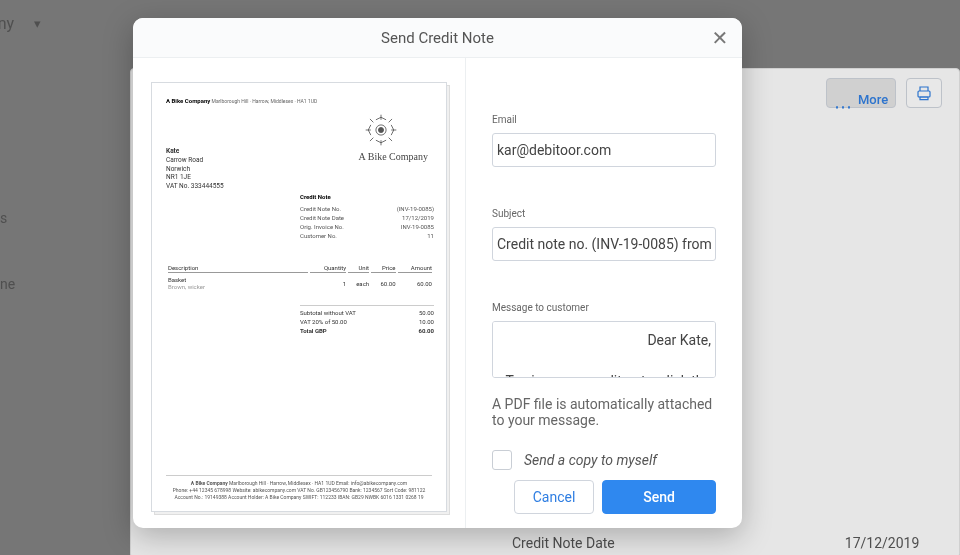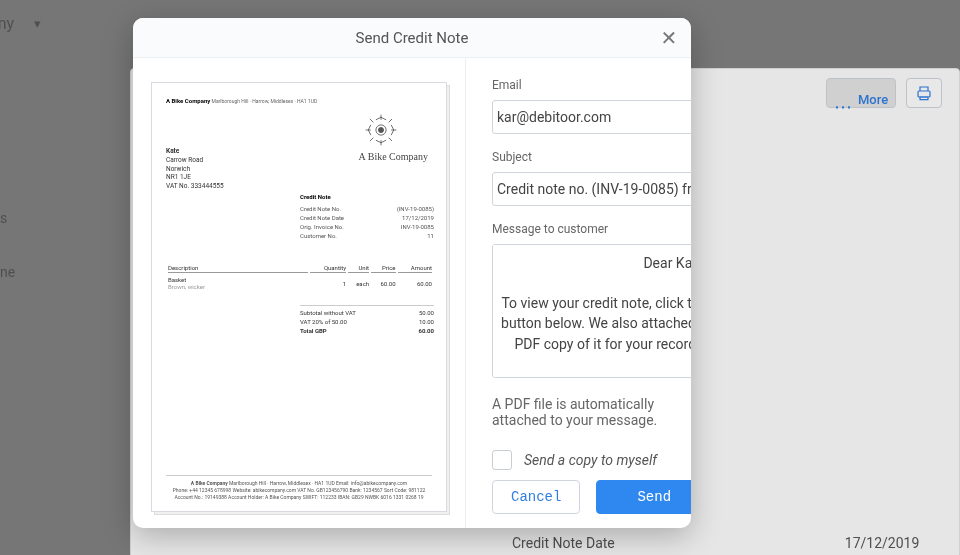--- a/index.html
+++ b/index.html
@@ -8,42 +8,42 @@
 
   
   .bg-pane { position:absolute; right:0; top:68px; width:830px; height:490px; background:#fdfdfd; border:1px solid #e5e5e5; border-radius:4px; }
   .bg-more { position:absolute; right:64px; top:78px; width:70px; height:30px; background:#e5e5e5; border:1px solid #d0d5dd; border-radius:4px; display:flex; align-items:flex-end; justify-content:center; font-size:13px; color:#2f7ee2; gap:6px; font-weight:500;}
   .bg-more .dots{color:#2f7ee2; font-size:18px; line-height:0;}
   .bg-print{ position:absolute; right:18px; top:78px; width:36px; height:30px; background:#fff; border:1px solid #d0d5dd; border-radius:4px; display:flex; align-items:center; justify-content:center; }
   .bg-print svg{ width:16px; height:16px; stroke:#2f7ee2; fill:none; stroke-width:1.8;}
   .bg-left-dd{ position:absolute; left:-20px; top:6px; height:34px; display:flex; align-items:center; font-size:16px; color:#555; gap:20px;}
   .bg-left-dd .chev{ font-size:13px; color:#555;}
   .bg-side1{ position:absolute; left:0px; top:210px; font-size:14px; color:#555;}
-  .bg-side2{ position:absolute; left:0px; top:264px; font-size:14px; color:#555;}
+  .bg-side2{ position:absolute; left:0px; top:276px; font-size:14px; color:#555;}
   .bg-row{ position:absolute; left:512px; bottom:4px; font-size:14px; color:#555; display:flex; gap:230px;}
 
   
   .overlay{ position:absolute; inset:0; background:rgba(30,30,30,0.10); }
 
   
-  .modal{ position:absolute; left:133px; top:18px; width:558px; height:510px; background:#fff; border-radius:10px; box-shadow:0 8px 30px rgba(0,0,0,0.25); display:flex; flex-direction:column; overflow:hidden;}
+  .modal{ position:absolute; left:133px; top:18px; width:609px; height:510px; background:#fff; border-radius:10px; box-shadow:0 8px 30px rgba(0,0,0,0.25); display:flex; flex-direction:column; overflow:hidden;}
   .modal-head{ height:40px; flex:0 0 40px; border-bottom:1px solid #eceff1; background:#fafbfc; display:flex; align-items:center; justify-content:center; position:relative; font-size:15px; color:#555;}
   .modal-close{ position:absolute; right:8px; top:6px; width:28px; height:28px; display:flex; align-items:center; justify-content:center; cursor:pointer; color:#777; font-size:20px;}
   .modal-body{ flex:1; display:flex; min-height:0;}
   .preview-col{ flex:0 0 332px; border-right:1px solid #eceff1; display:flex; align-items:flex-start; justify-content:center; padding:24px 18px;}
   .form-col{ flex:1; padding:20px 26px 14px 26px; display:flex; flex-direction:column; font-size:14px; color:#555;}
 
-  .fld-label{ font-size:12px; color:#666; margin-bottom:8px; }
+  .fld-label{ font-size:10px; color:#666; margin-bottom:8px;margin-top:36px; }
   .fld-input, .fld-ta{ width:100%; border:1px solid #d0d5dd; border-radius:3px; padding:8px 4px; font-size:14px; color:#444; font-family:inherit; }
   .fld-ta{ height:136px; resize:none; line-height:1.45; white-space:pre-wrap;text-align:right;}
   .spacer{ height:16px;}
   .hint{ font-size:14px; color:#666; margin-top:18px;}
   .chk-row{ display:flex; align-items:center; gap:12px; margin-top:22px; font-size:14px; color:#555;font-style:italic;}
   .chk-box{ width:20px; height:20px; border:1px solid #c9ced5; border-radius:3px; background:#fff;}
-  .btn-row{ margin-top:auto; display:flex; justify-content:flex-start; gap:16px; padding-top:10px;font-family:Liberation Mono, monospace;}
+  .btn-row{ margin-top:auto; display:flex; justify-content:flex-end; gap:8px; padding-top:10px;}
   .btn{ height:34px; padding:0 18px; border-radius:4px; font-size:14px; display:flex; align-items:center; justify-content:center; cursor:pointer;}
   .btn-secondary{ background:#fff; border:1px solid #d0d5dd; color:#2f7ee2;}
   .btn-primary{ background:#2f88ef; border:1px solid #2f88ef; color:#fff; font-weight:500; padding:0 40px;}
 
   
   .doc{ width:296px; height:430px; background:#fff; border:1px solid #d7dbe0; box-shadow:3px 3px 0 -1px #f0f0f0, 3px 3px 0 #ddd; position:relative; font-size:6px; color:#333; padding:14px 14px 10px 14px;}
   .doc .from-line{ font-size:5px; color:#666;}
   .doc .from-line b{ color:#000; font-size:6px;}
   .doc .logo{ position:absolute; right:48px; top:30px; width:34px; height:34px;}
   .doc .logo svg{ width:34px; height:34px;}

